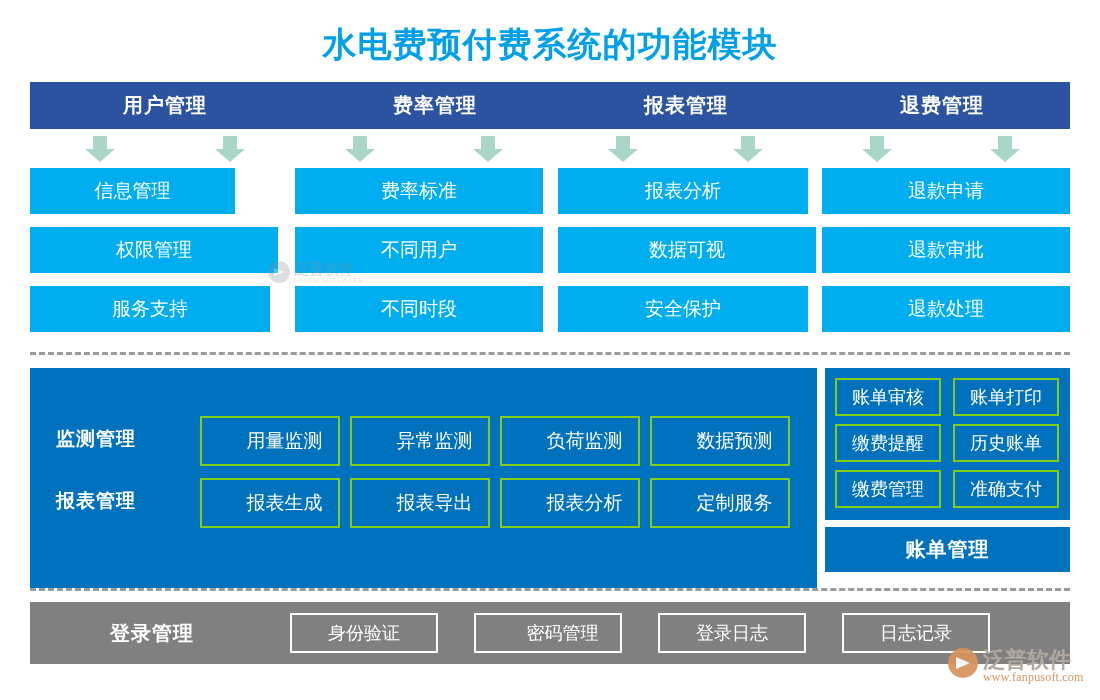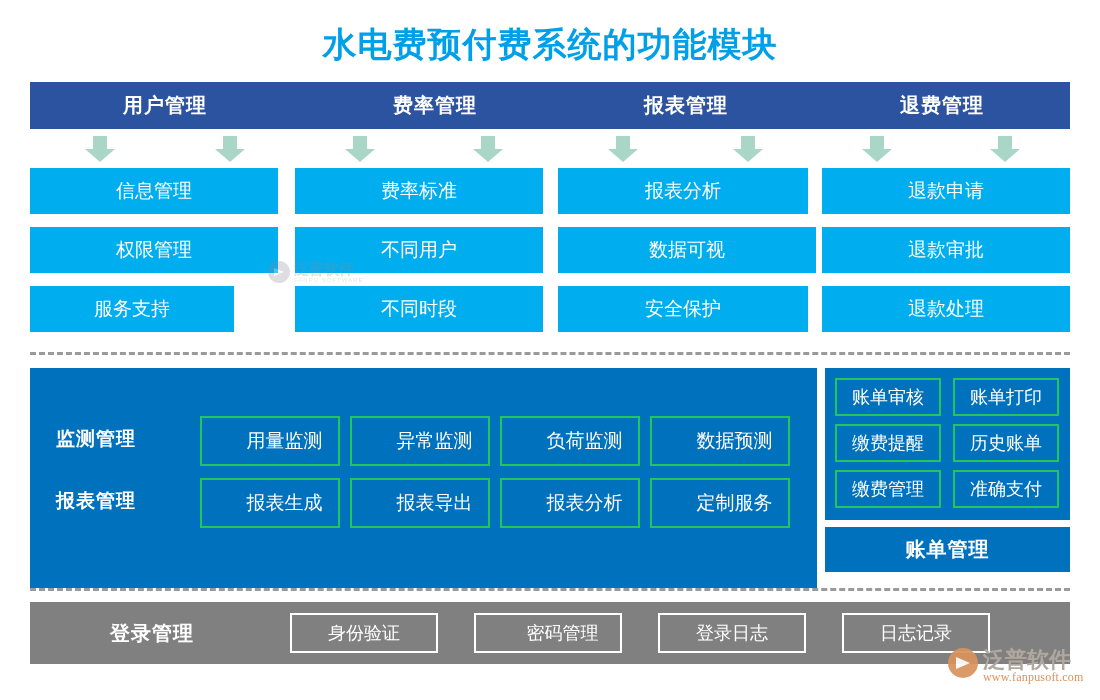--- a/index.html
+++ b/index.html
@@ -139,21 +139,21 @@
     font-weight: bold;
     text-align: left;
     letter-spacing: 1px;
     white-space: nowrap;
   }
   .side-label.r1 { top: 58px; }
   .side-label.r2 { top: 120px; }
 
   .obox {
     position: absolute;
-    border: 2px solid #22c55e;
+    border: 2px solid #84cc16;
     color: #ffffff;
     font-size: 19px;
     display: flex;
     align-items: center;
     justify-content: center;
     white-space: nowrap;
     box-sizing: border-box;
   }
   .obox.mid {
     width: 140px;
@@ -367,23 +367,23 @@
     </div>
   <div class="arrow" style="left:862px">
       <div class="shaft"></div>
       <div class="head"></div>
     </div>
   <div class="arrow" style="left:990px">
       <div class="shaft"></div>
       <div class="head"></div>
     </div>
 
-  <div class="cbox" style="left:30px;  top:168px; width:248px;">信息管理</div>
+  <div class="cbox" style="left:30px;  top:168px; width:205px;">信息管理</div>
   <div class="cbox" style="left:30px;  top:227px; width:248px;">权限管理</div>
-  <div class="cbox" style="left:30px;  top:286px; width:204px;">服务支持</div>
+  <div class="cbox" style="left:30px;  top:286px; width:240px;">服务支持</div>
 
   <div class="cbox" style="left:295px; top:168px; width:248px;">费率标准</div>
   <div class="cbox" style="left:295px; top:227px; width:248px;">不同用户</div>
   <div class="cbox" style="left:295px; top:286px; width:248px;">不同时段</div>
 
   <div class="cbox" style="left:558px; top:168px; width:250px;">报表分析</div>
   <div class="cbox" style="left:558px; top:227px; width:258px;">数据可视</div>
   <div class="cbox" style="left:558px; top:286px; width:250px;">安全保护</div>
 
   <div class="cbox" style="left:822px; top:168px; width:248px;">退款申请</div>

